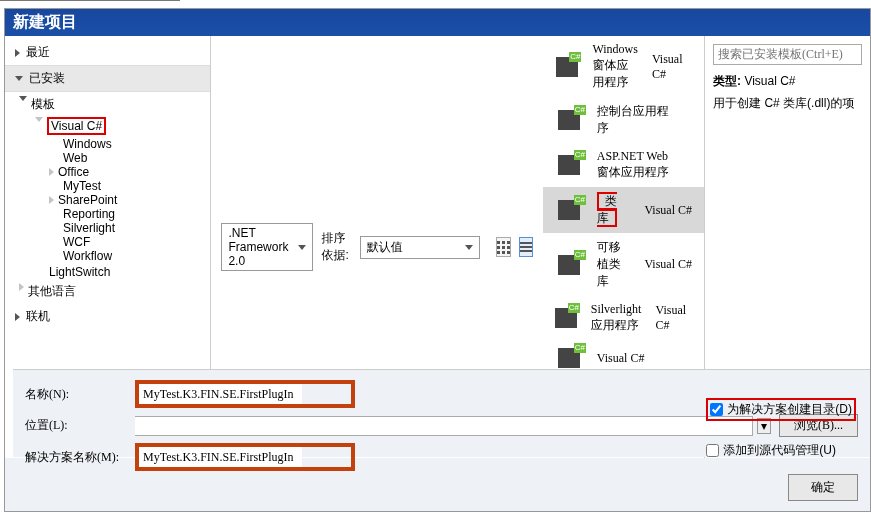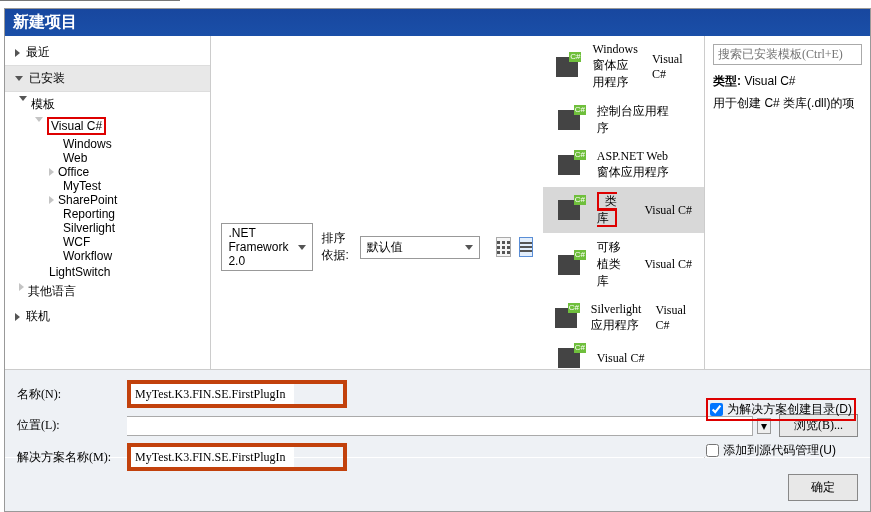--- a/index.html
+++ b/index.html
@@ -32,21 +32,21 @@
 .item .ico{width:28px;height:24px;position:relative;display:flex;align-items:center;justify-content:center}
 .item .ico .box{width:22px;height:20px;background:#444;position:relative}
 .item .ico .tag{position:absolute;top:-3px;right:-3px;width:12px;height:10px;background:#6fbf3c;color:#fff;font-size:8px;line-height:10px;text-align:center}
 .item .lbl{flex:1;font-family:SimSun}
 .item .lang{font-family:SimSun;color:#000}
 .item.redsel .lbl{position:relative}
 .item .redframe{border:2px solid #d00;padding:0 6px}
 .right{width:170px;border-left:1px solid #ccc;padding:8px}
 .search{border:1px solid #aaa;padding:2px 4px;color:#15803d;width:100%;font-family:SimSun}
 .rinfo{margin-top:6px;font-family:SimSun;line-height:1.8}
-.footer{border-top:1px solid #ccc;background:#eef1f5;padding:10px 12px;position:absolute;left:0;right:0;bottom:54px;height:88px}
+.footer{border-top:1px solid #ccc;background:#eef1f5;padding:10px 12px;position:absolute;left:8px;right:0;bottom:54px;height:88px}
 .frow{display:flex;align-items:center;margin-bottom:6px}
 .flbl{width:110px;font-family:SimSun}
 .finput{border:1px solid #aaa;background:#fff;padding:2px 4px;font-family:SimSun;flex:1;height:20px}
 .redcell{border:4px solid #c2410c;padding:0;margin-right:0}
 .redcell .finput{border:none}
 .browse{margin-left:8px;padding:2px 14px;border:1px solid #888;background:#e8e8e8;font-family:SimSun}
 .chkrow{display:flex;align-items:center;gap:4px;font-family:SimSun;margin-bottom:21px}
 .chkrow.red{border:2px solid #d00;padding:1px 2px}
 .buttons{position:absolute;right:12px;bottom:10px}
 .okbtn{padding:4px 22px;border:1px solid #888;background:#e8e8e8;font-family:SimSun}

